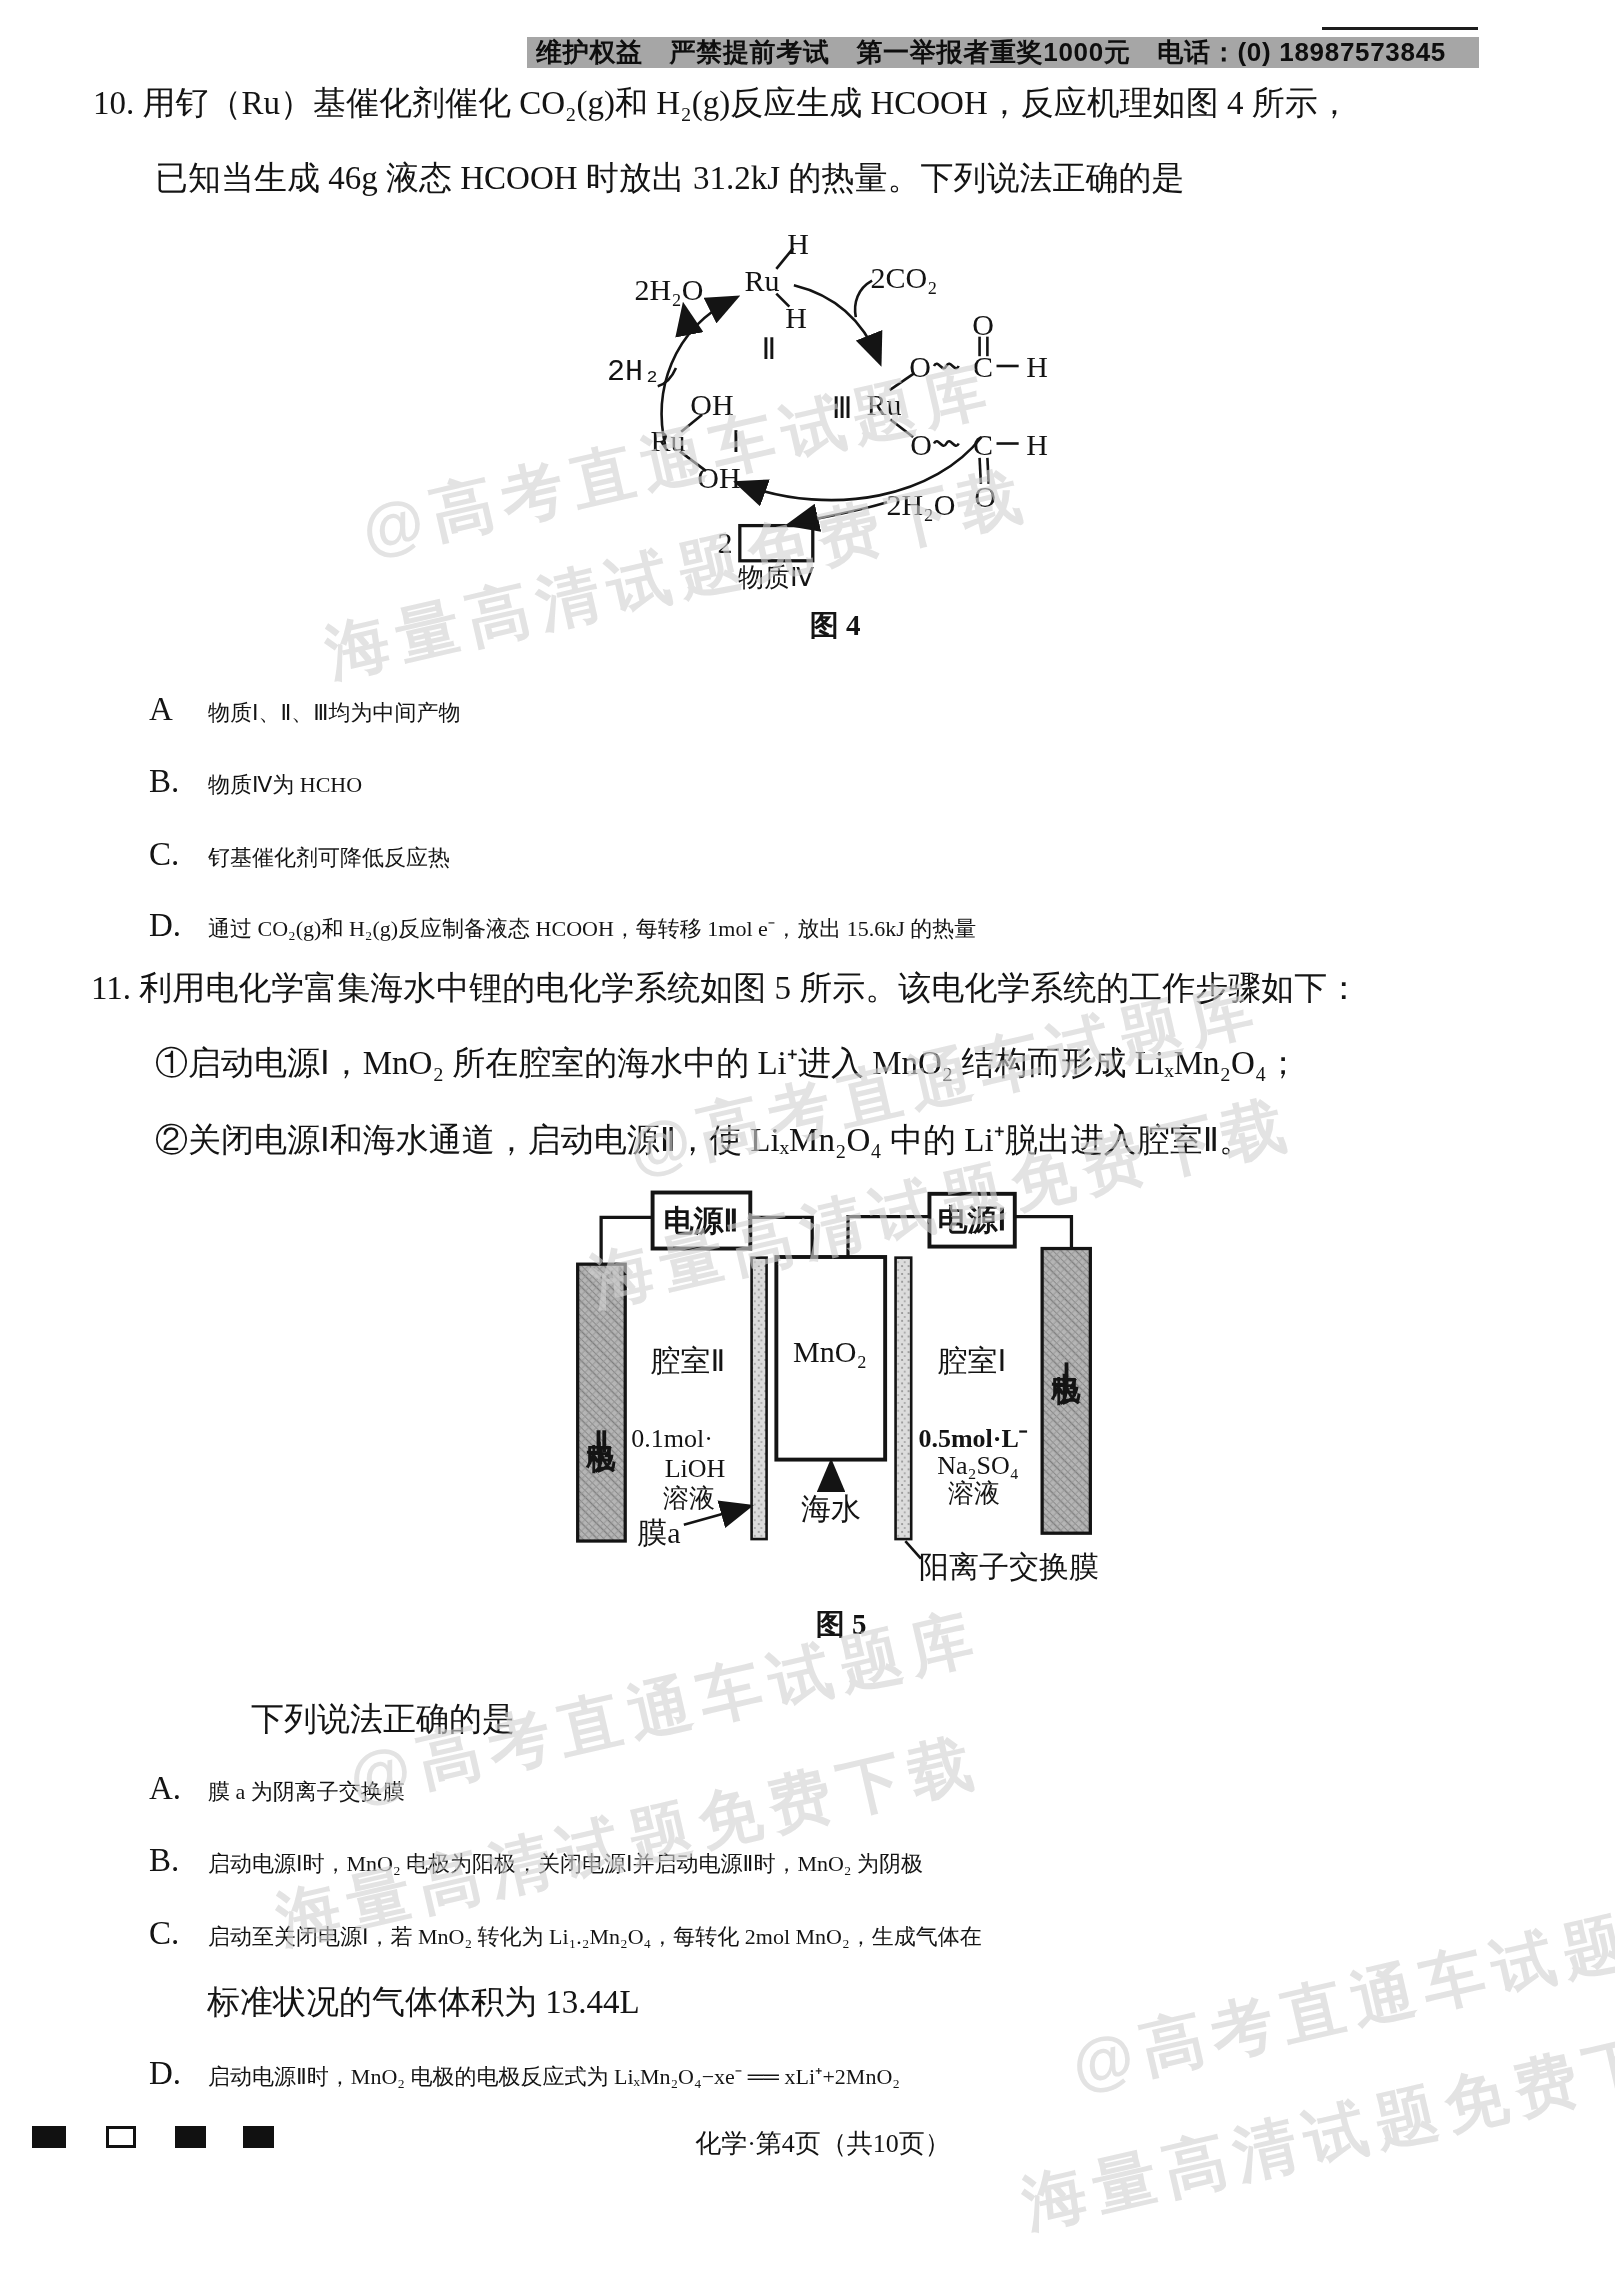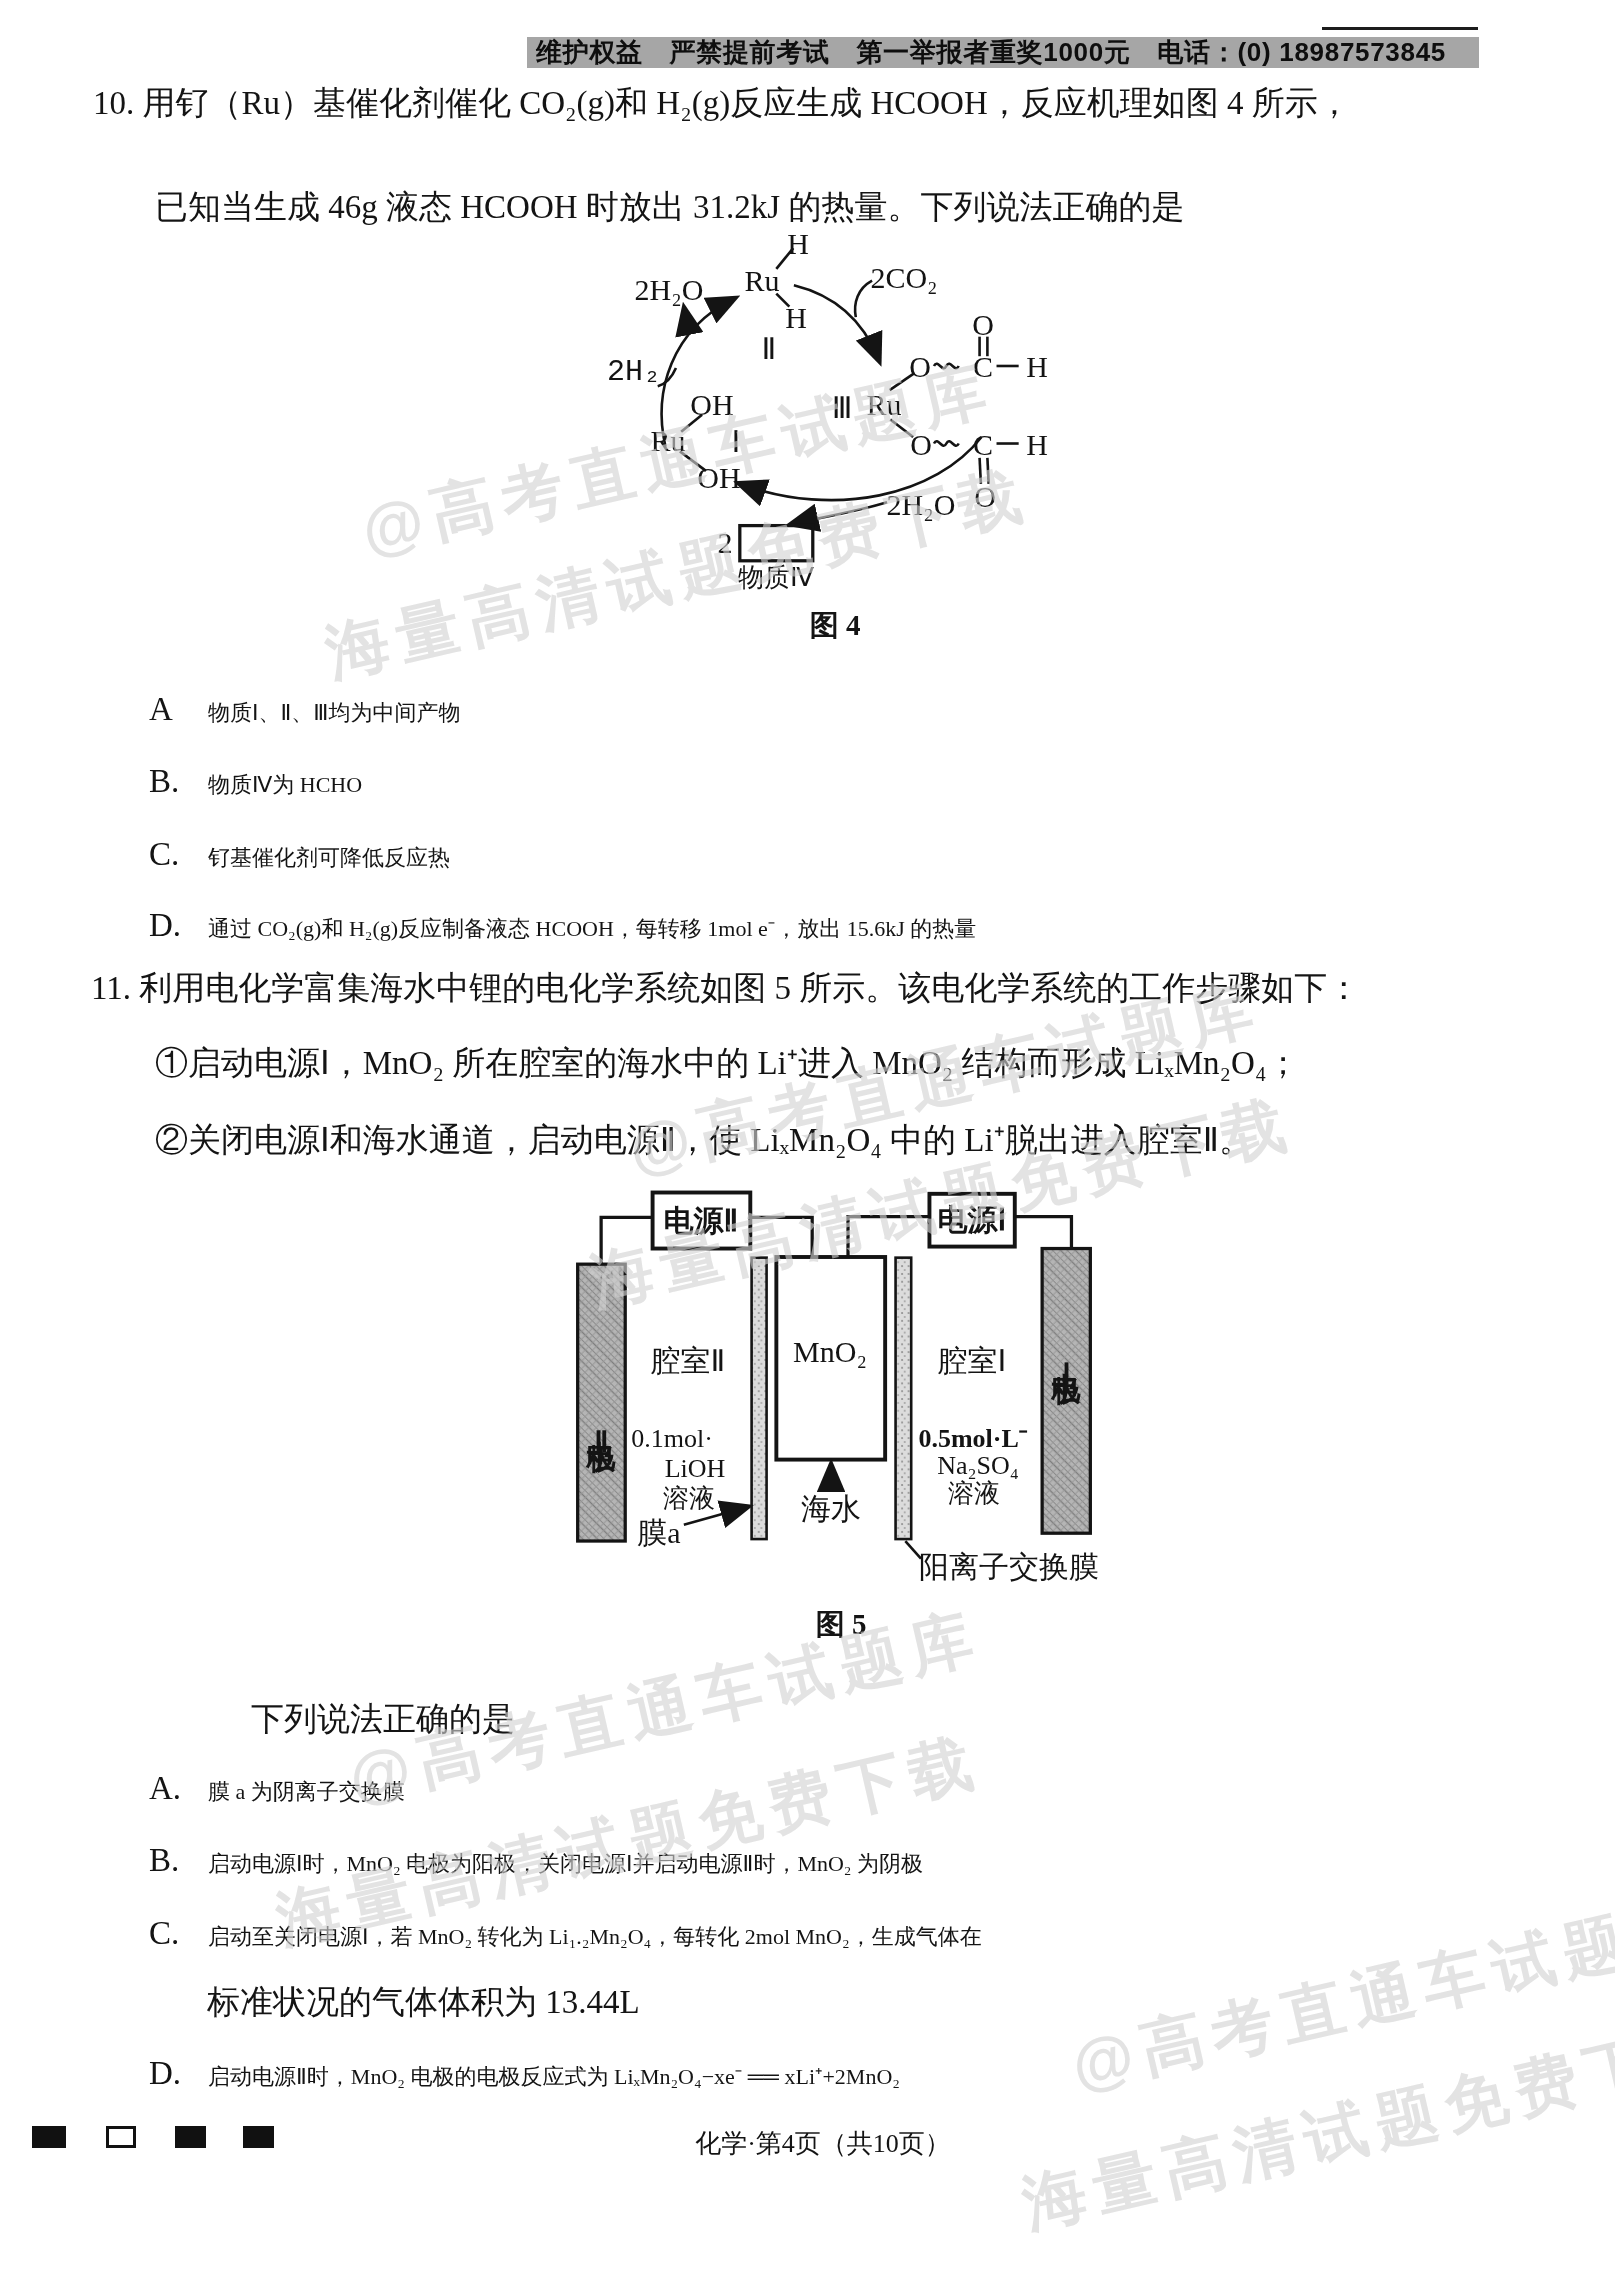--- a/index.html
+++ b/index.html
@@ -57,21 +57,21 @@
   <div class="abs wm" style="left:942px;top:1203px;">海量高清试题免费下载</div>
   <div class="abs wm" style="left:665px;top:1708px;">@高考直通车试题库</div>
   <div class="abs wm" style="left:629px;top:1841px;">海量高清试题免费下载</div>
   <div class="abs wm" style="left:1388px;top:1995px;">@高考直通车试题库</div>
   <div class="abs wm" style="left:1375px;top:2125px;">海量高清试题免费下载</div>
 
   <div class="abs txt" style="left:93px;top:83px;">
     <span>10.</span>
     <span>用钌（Ru）基催化剂催化 CO₂(g)和 H₂(g)反应生成 HCOOH，反应机理如图 4 所示，</span>
   </div>
-  <div class="abs txt" style="left:155px;top:158px;margin-top:29px;">已知当生成 46g 液态 HCOOH 时放出 31.2kJ 的热量。下列说法正确的是</div>
+  <div class="abs txt" style="left:155px;top:158px;">已知当生成 46g 液态 HCOOH 时放出 31.2kJ 的热量。下列说法正确的是</div>
 
   <div class="abs figwrap" style="left:561px;top:222px;width:600px;height:430px;">
     <svg class="figsvg" width="600" height="430" viewBox="0 0 920 660">
       <defs>
         <marker id="ah" markerWidth="13" markerHeight="11" refX="10" refY="5.5" orient="auto">
           <path d="M0,0 L13,5.5 L0,11 z" fill="#141414"></path>
         </marker>
       </defs>
       <g stroke="#141414" stroke-width="4" fill="none">
 

